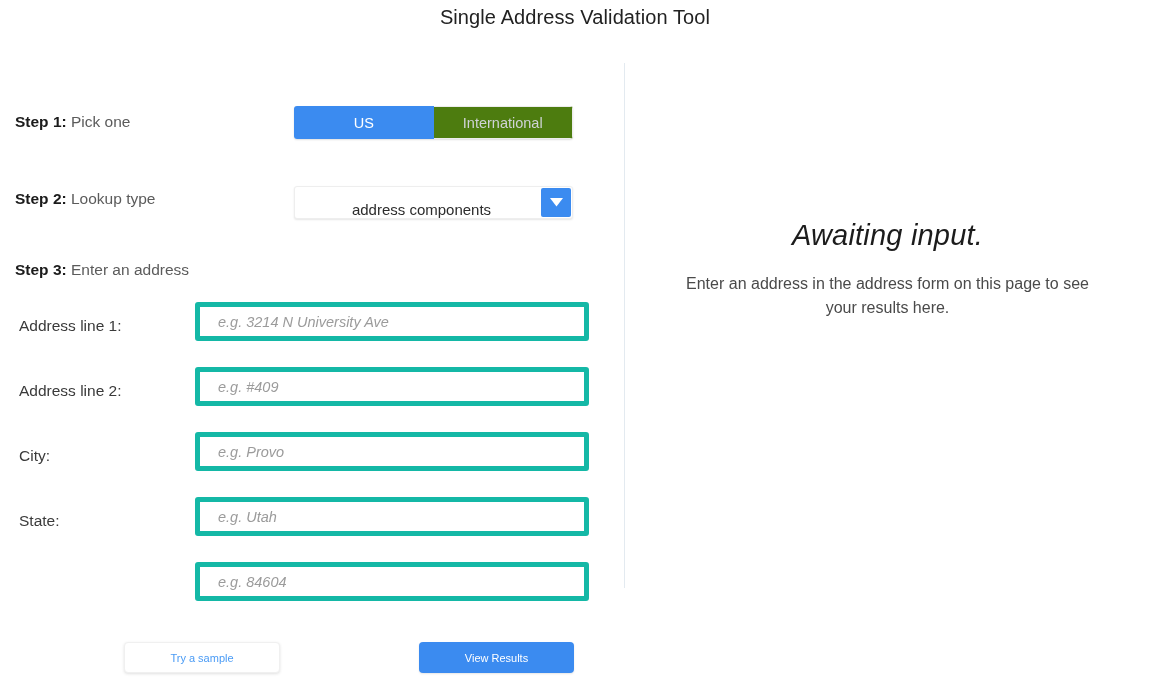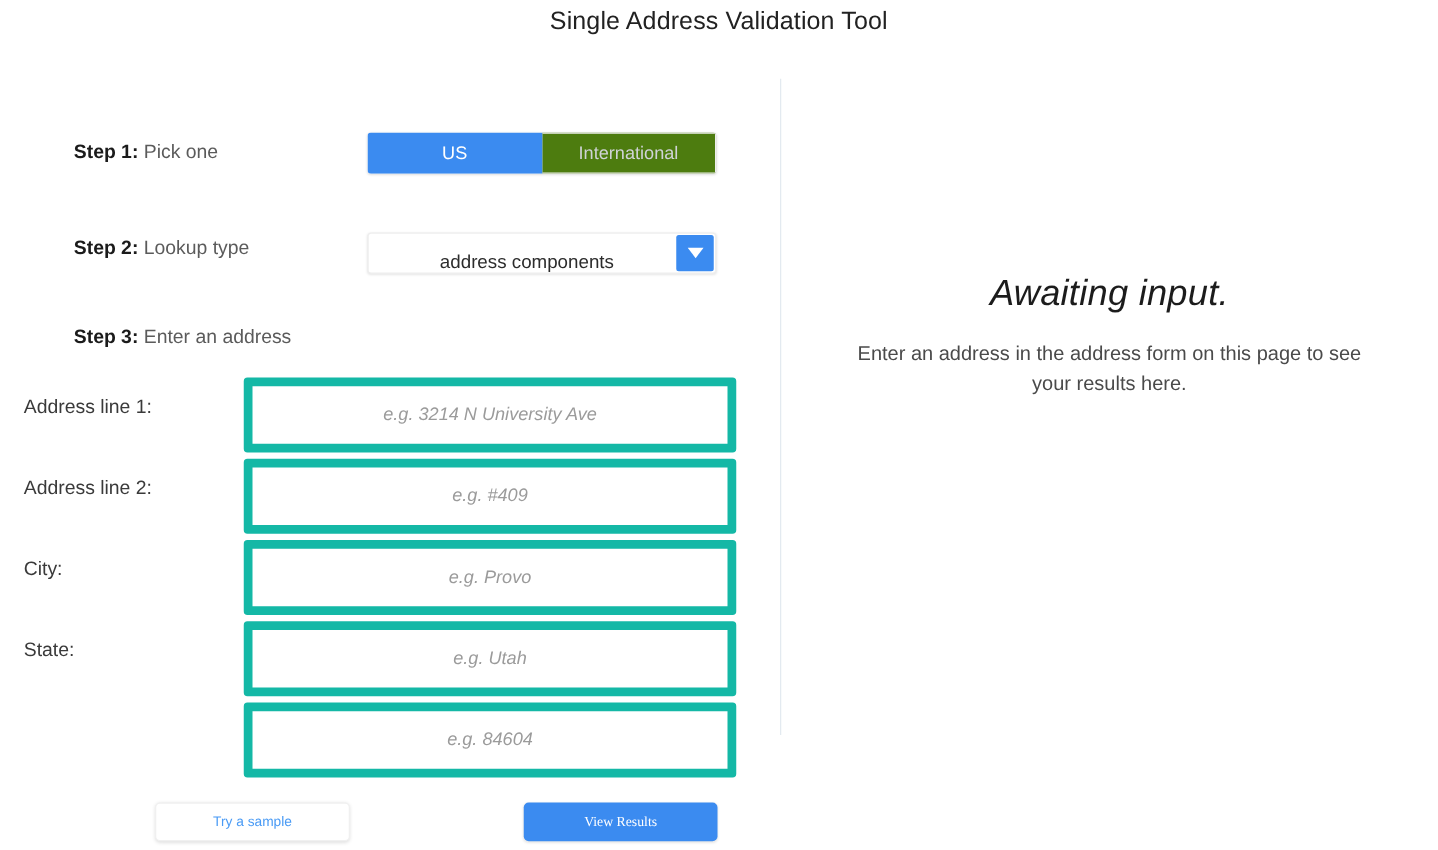--- a/index.html
+++ b/index.html
@@ -52,21 +52,20 @@
   .step-label {
     position: absolute;
     left: 15px;
     font-size: 15.5px;
     white-space: nowrap;
     color: #6f6f6f;
   }
   .step-label .step-num {
     font-weight: bold;
     color: #1b1b1b;
-    margin-left: 44px;
   }
   .step-label .step-desc {
     color: #5b5b5b;
     font-weight: normal;
   }
 
   #step1-label { top: 113px; }
   #step2-label { top: 190px; }
   #step3-label { top: 261px; }
 
@@ -161,31 +160,30 @@
     line-height: 48px;
     font-size: 15.5px;
     color: #3a3a3a;
     white-space: nowrap;
   }
   .field-input {
     position: absolute;
     left: 195px;
     top: 0;
     width: 394px;
-    height: 60px;
+    height: 39px;
     box-sizing: border-box;
     background: #ffffff;
-    border: 7px solid #14b8a6;
+    border: 5px solid #14b8a6;
     border-radius: 3px;
     padding: 0 18px;
     font-family: inherit;
     font-size: 14.5px;
     color: #2b2b2b;
     outline: none;
-    text-align: center;
   }
   .field-input::placeholder {
     color: #9b9b9b;
     font-style: italic;
     font-size: 14.5px;
     opacity: 1;
   }
 
   #row-0 { top: 302px; }
   #row-1 { top: 367px; }
@@ -216,21 +214,20 @@
     box-shadow: 0 1px 3px rgba(0,0,0,0.12);
   }
   .btn-results {
     left: 419px;
     top: 642px;
     width: 155px;
     background: #3b8bf0;
     color: #ffffff;
     border: none;
     box-shadow: 0 1px 2px rgba(0,0,0,0.10);
-    font-family: Liberation Serif, serif;
   }
 
   
   .results-pane {
     position: absolute;
     left: 625px;
     top: 0;
     width: 525px;
     height: 560px;
   }

